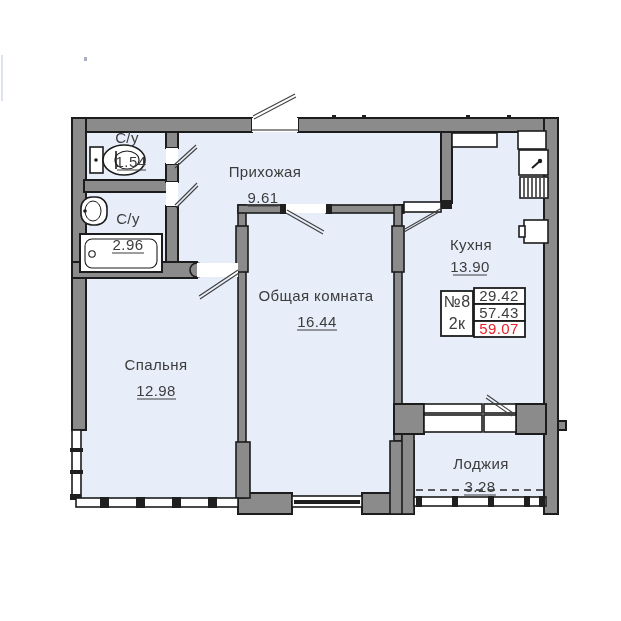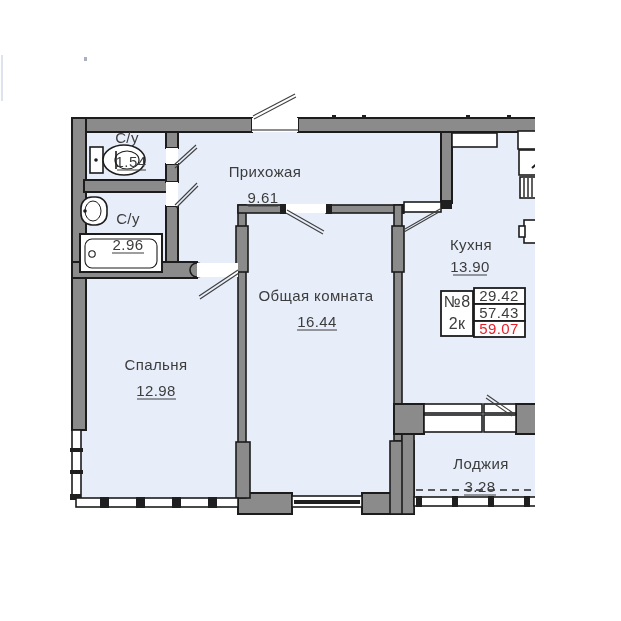--- a/index.html
+++ b/index.html
@@ -1,16 +1,16 @@
 <!DOCTYPE html>
 <html><head>
 <meta charset="utf-8">
 <style>
   html,body{margin:0;padding:0;background:#ffffff;}
-  .stage{position:relative;width:535px;height:621px;background:#ffffff;overflow:hidden;}
+  .stage{position:relative;width:621px;height:621px;background:#ffffff;overflow:hidden;}
   svg text{font-family:"Liberation Sans","DejaVu Sans",sans-serif;fill:#3c3c3c;letter-spacing:.4px;}
   svg .roomlabel{font-size:15px;}
   svg .roomarea{font-size:15px;}
   svg .infotext{font-size:15px;font-weight:400;}
   svg .infored{fill:#e8202a;}
   svg .wall{fill:#8b8b8b;stroke:#1c1c1c;stroke-width:2;}
   svg .thinwall{fill:#8b8b8b;stroke:#1c1c1c;stroke-width:1.6;}
   svg .whitebox{fill:#ffffff;stroke:#1c1c1c;stroke-width:1.6;}
   svg .darktick{fill:#1f1f1f;stroke:none;}
   svg .swing{stroke:#3f3f3f;stroke-width:1.1;fill:none;}

